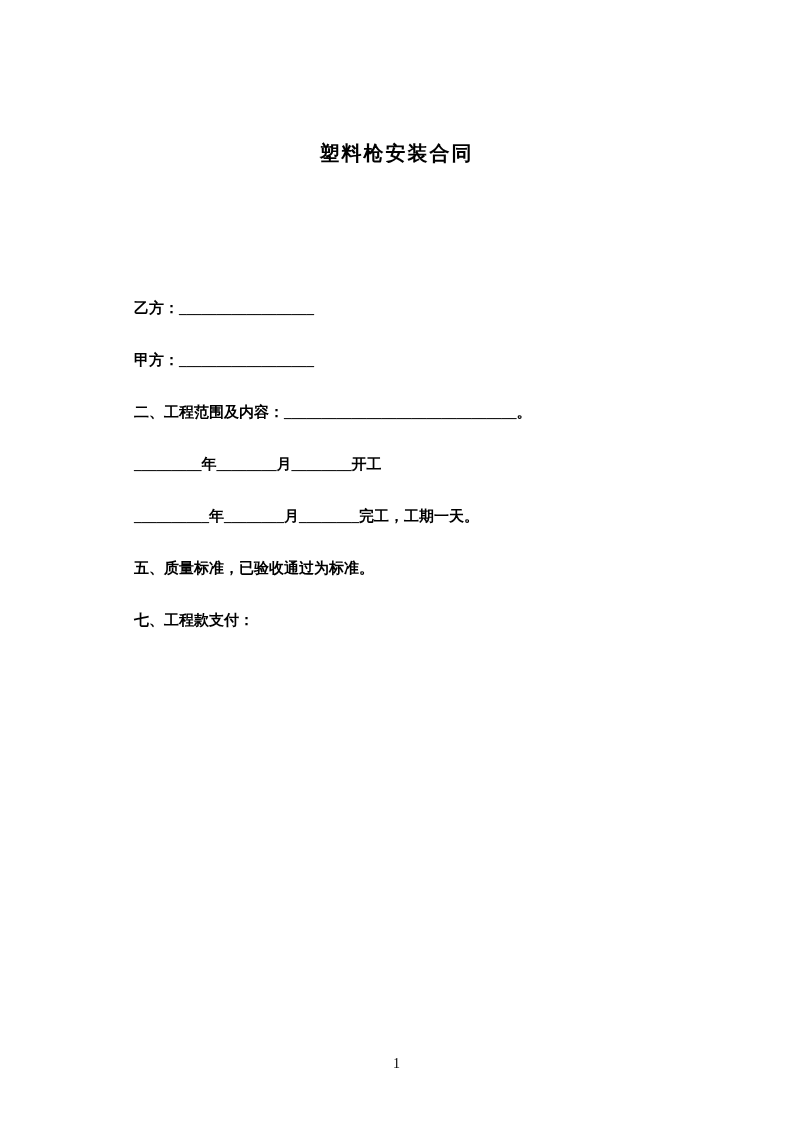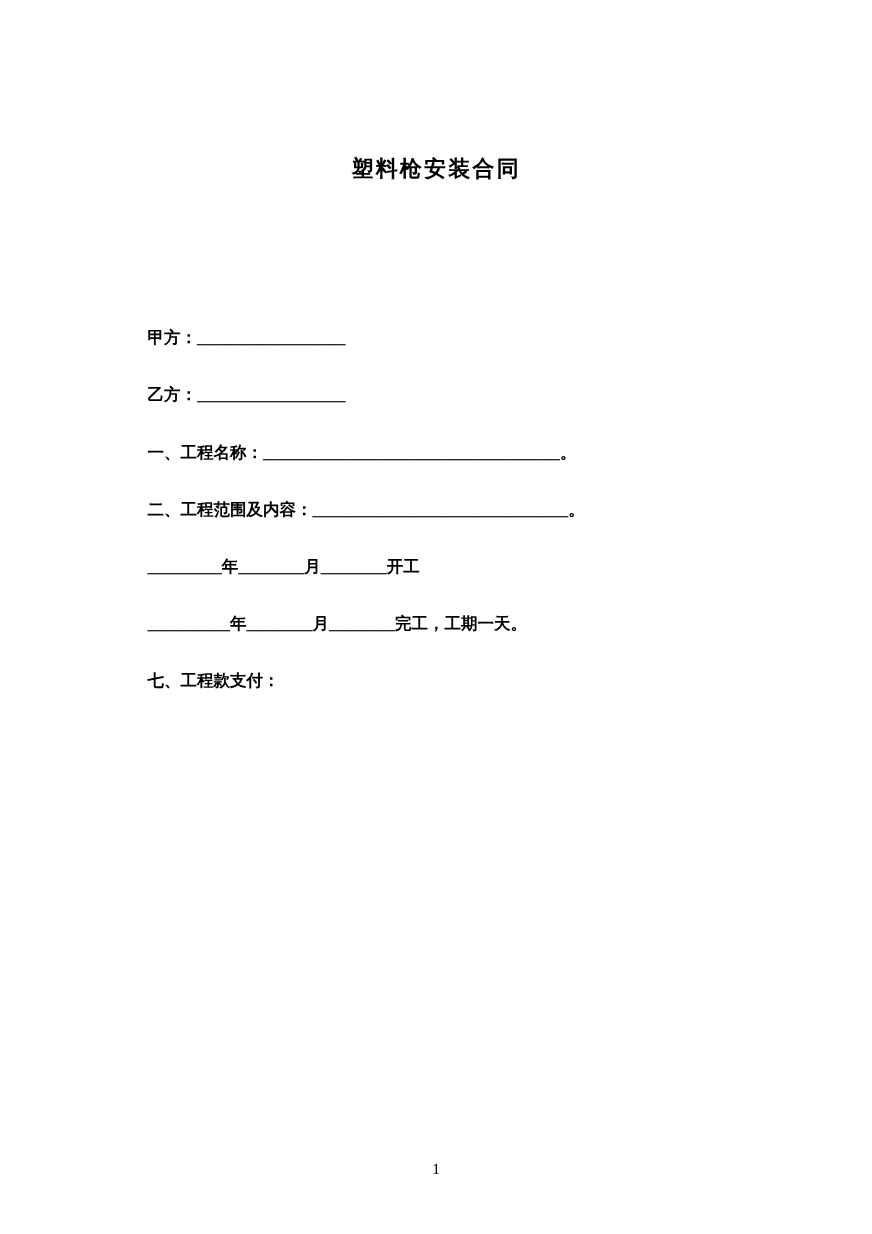--- a/index.html
+++ b/index.html
@@ -52,35 +52,35 @@
   }
 </style>
 </head>
 <body>
 
 <div class="page">
 
   <h1 class="doc-title">塑料枪安装合同</h1>
 
   <div class="doc-body">
+    <p class="bold">乙方：__________________</p>
+
     <p class="bold">甲方：__________________</p>
 
-    <p class="bold">乙方：__________________</p>
 
-
-    <p class="bold">一、工程名称：____________________________________。</p>
 
     <p class="bold">二、工程范围及内容：_______________________________。</p>
 
 
 
     <p class="bold">_________年________月________开工</p>
 
     <p class="bold">__________年________月________完工，工期一天。</p>
 
+    <p class="bold">五、质量标准，已验收通过为标准。</p>
 
 
     <p class="bold">七、工程款支付：</p>
 
   </div>
 
   <div class="page-footer">1</div>
 
 </div>
 

